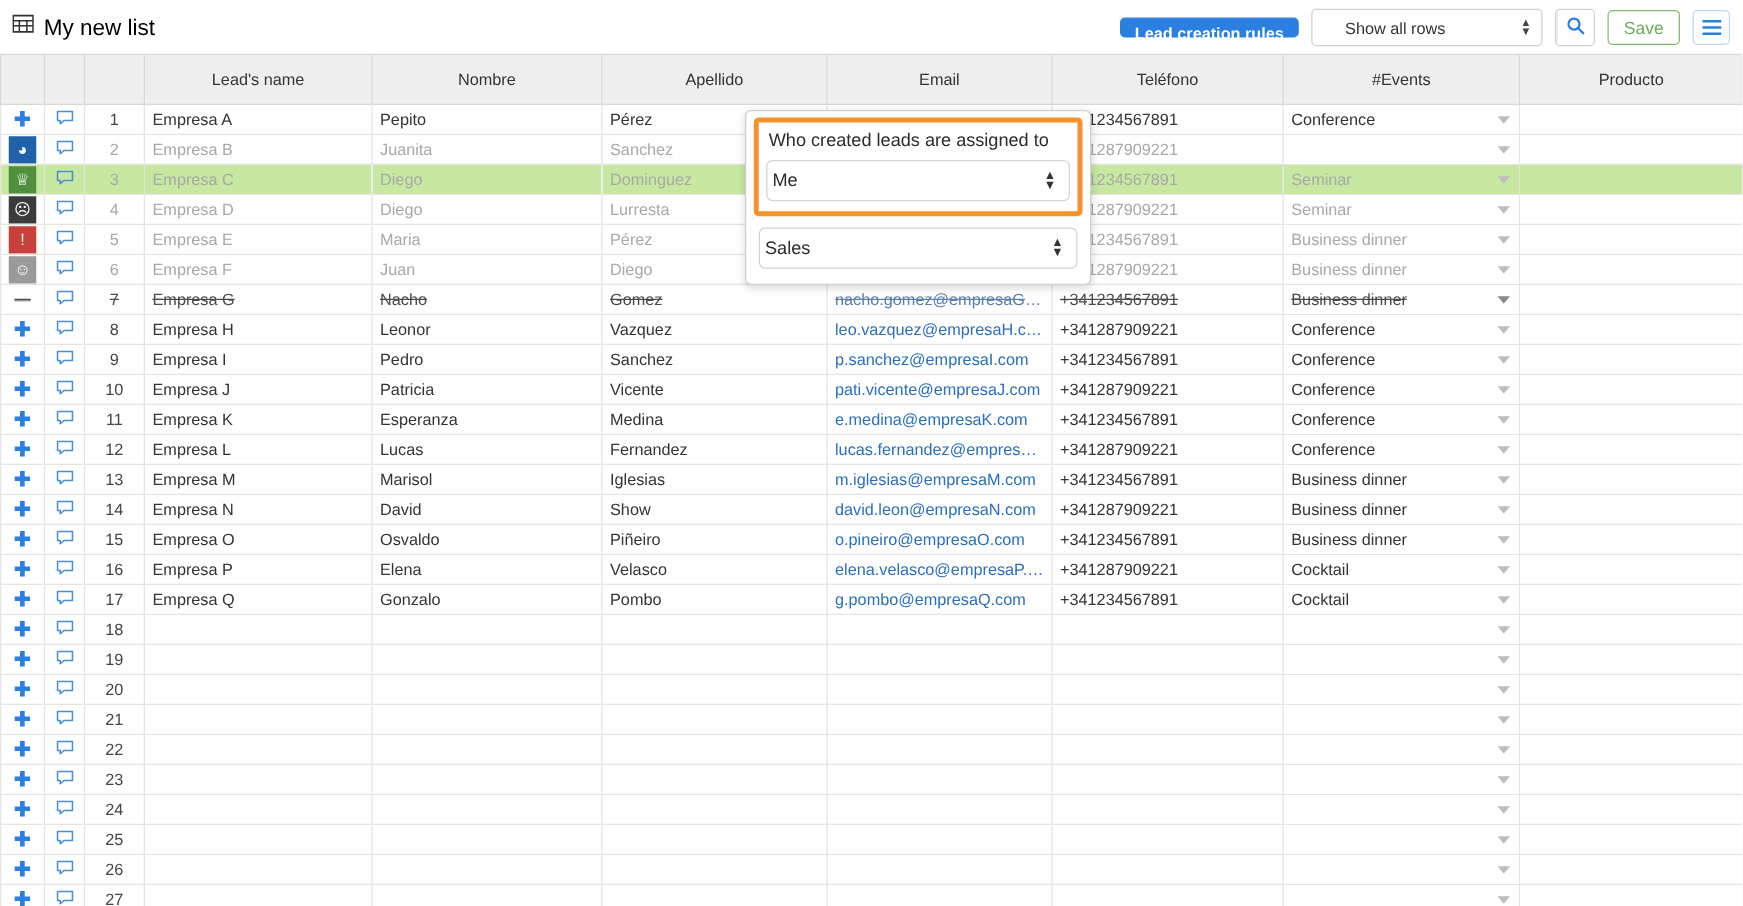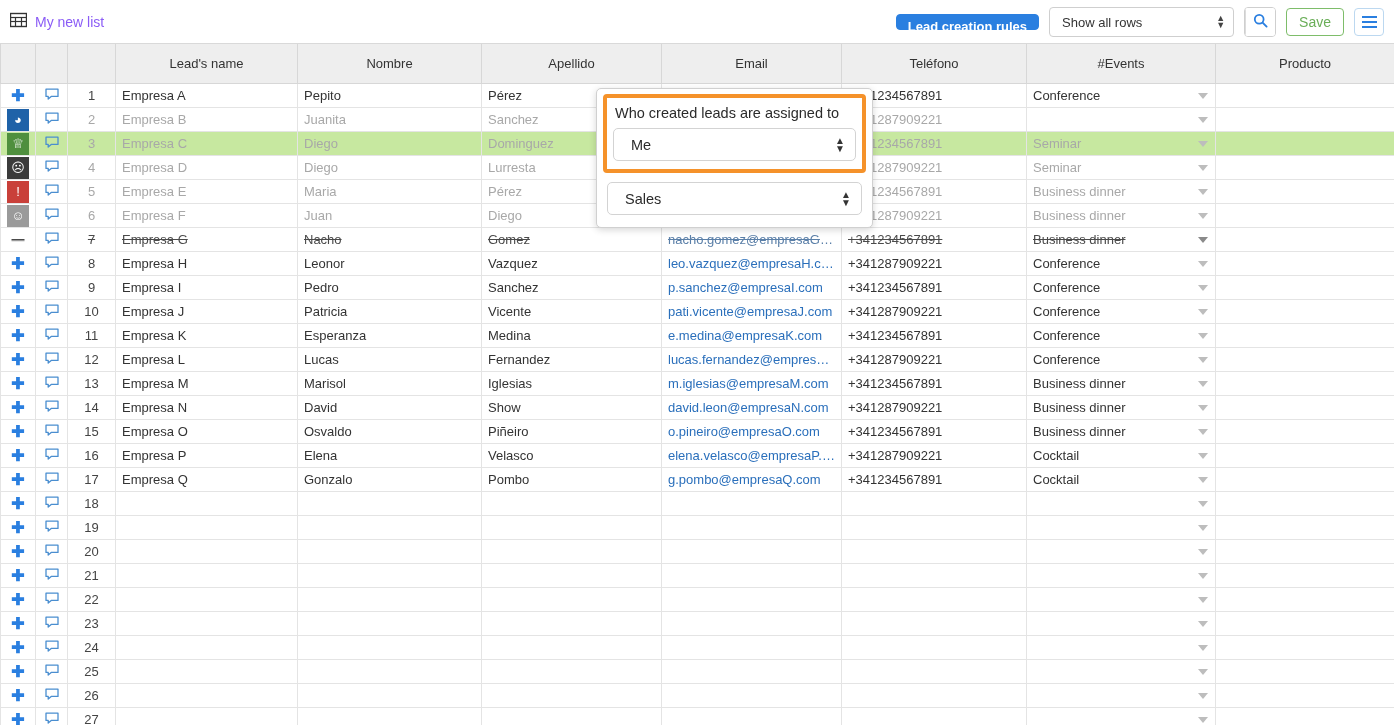--- a/index.html
+++ b/index.html
@@ -19,22 +19,22 @@
     background: #ffffff;
     border-bottom: 1px solid #d9d9d9;
   }
   #title-group {
     position: absolute;
     left: 10px; top: 0; height: 44px;
     display: flex; align-items: center; gap: 8px;
   }
   .grid-icon { display: block; }
   #list-title {
-    font-size: 14px;
-    color: #8b5cf6;
+    font-size: 18px;
+    color: #000000;
     white-space: nowrap;
   }
 
   #toolbar {
     position: absolute;
     right: 10px; top: 0; height: 44px;
     display: flex; align-items: center; gap: 10px;
   }
 
   #lead-rules-btn {
@@ -52,21 +52,21 @@
   }
 
   .select-wrap {
     position: relative;
     height: 30px;
   }
   #rows-select {
     appearance: none; -webkit-appearance: none;
     height: 30px;
     width: 185px;
-    padding: 0 26px 0 12px;
+    padding: 0 26px 0 26px;
     border: 1px solid #cfcfcf;
     border-radius: 4px;
     background: #ffffff;
     font-size: 13px;
     color: #333;
     font-family: "Liberation Sans", sans-serif;
     cursor: pointer;
   }
   .sel-arrows {
     position: absolute; right: 9px; top: 50%;
@@ -249,21 +249,21 @@
     font-size: 14.5px;
     color: #2b2b2b;
     margin: 2px 0 7px 2px;
     white-space: nowrap;
   }
   .pop-select-wrap { position: relative; }
   .pop-select {
     appearance: none; -webkit-appearance: none;
     width: 100%;
     height: 33px;
-    padding: 0 28px 0 17px;
+    padding: 0 28px 0 4px;
     border: 1px solid #d3d3d3;
     border-radius: 5px;
     background: #ffffff;
     font-size: 14.5px;
     color: #2b2b2b;
     font-family: "Liberation Sans", sans-serif;
     cursor: pointer;
   }
   .pop-arrows {
     position: absolute; right: 11px; top: 50%;

